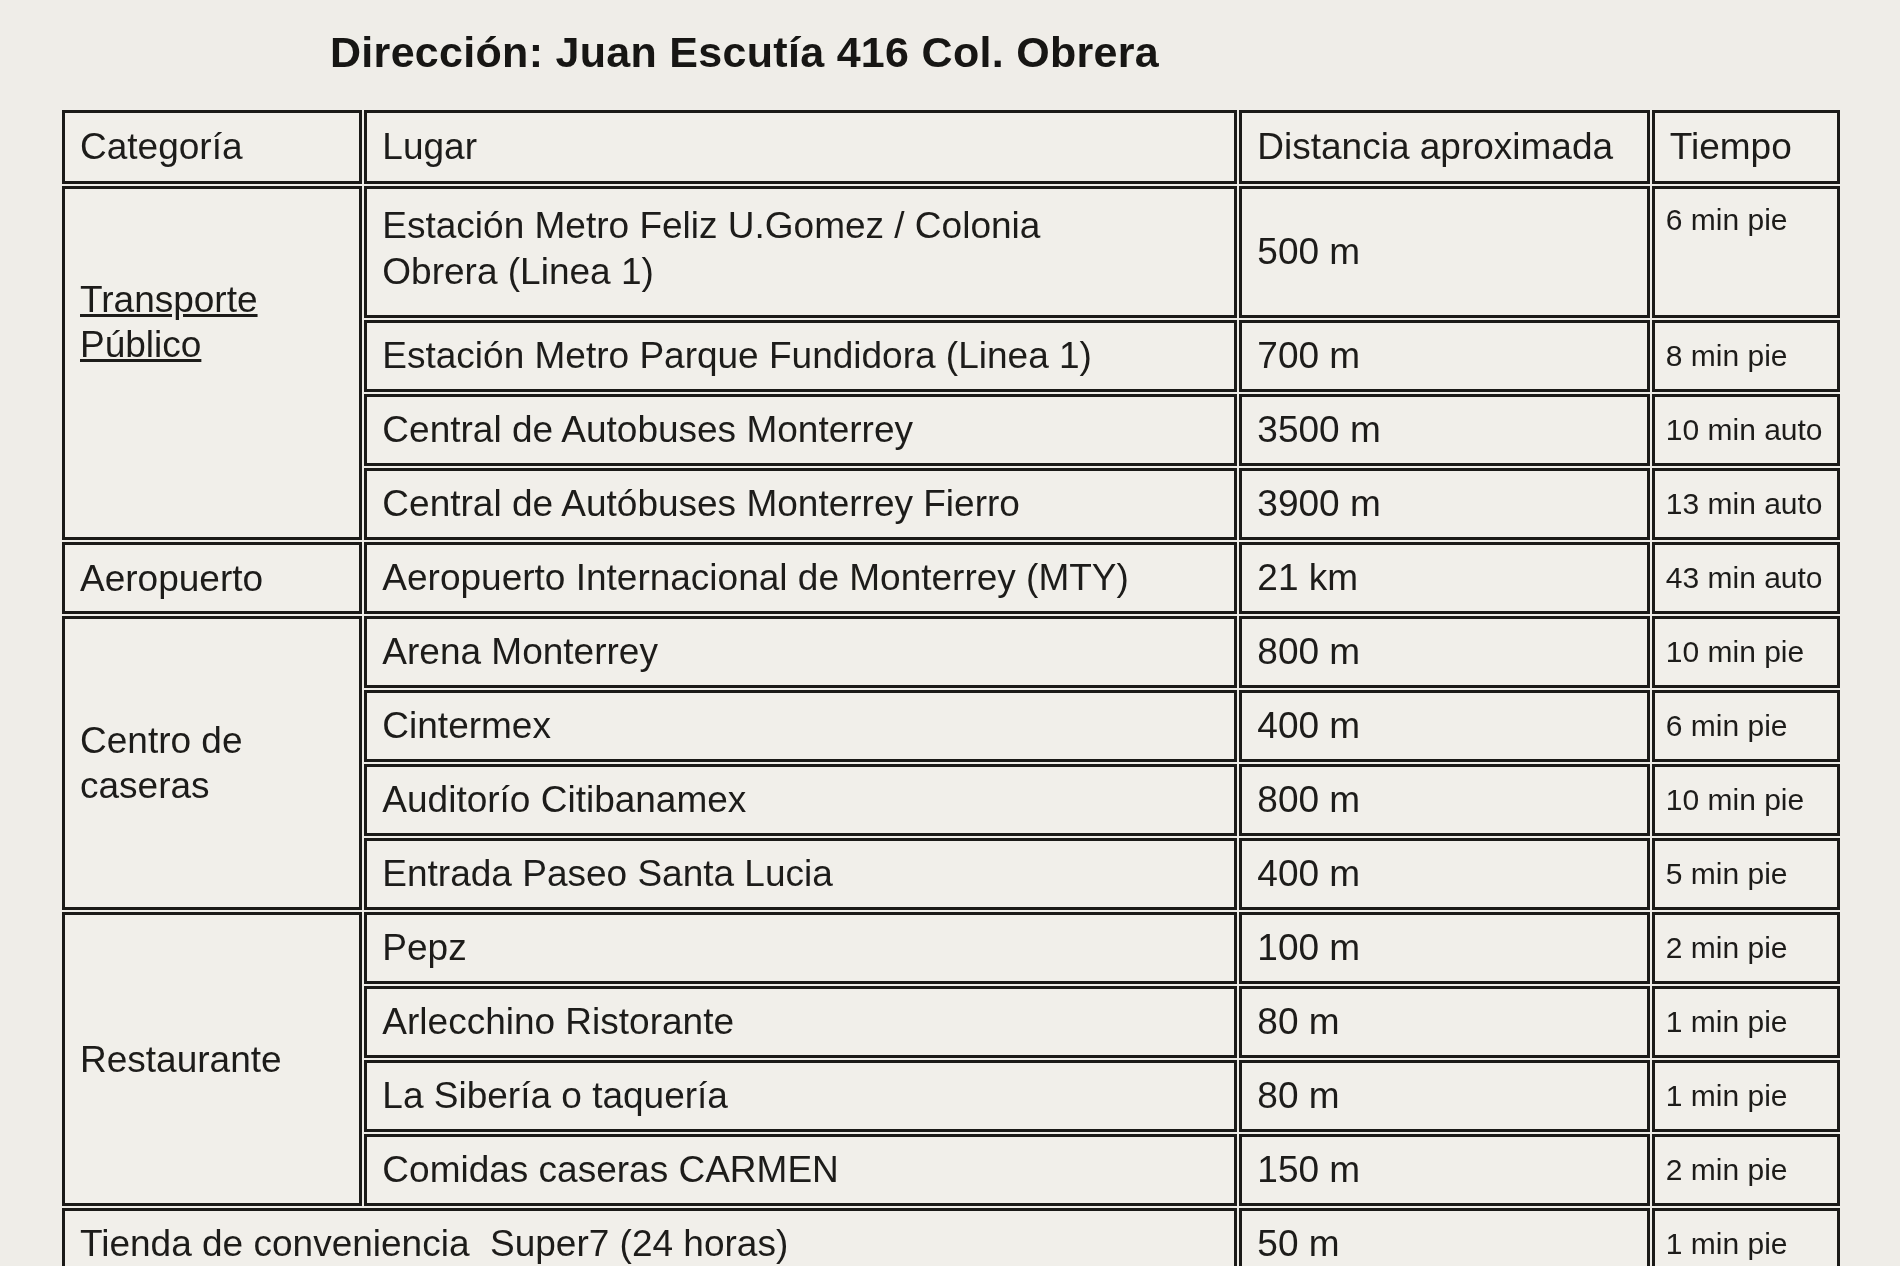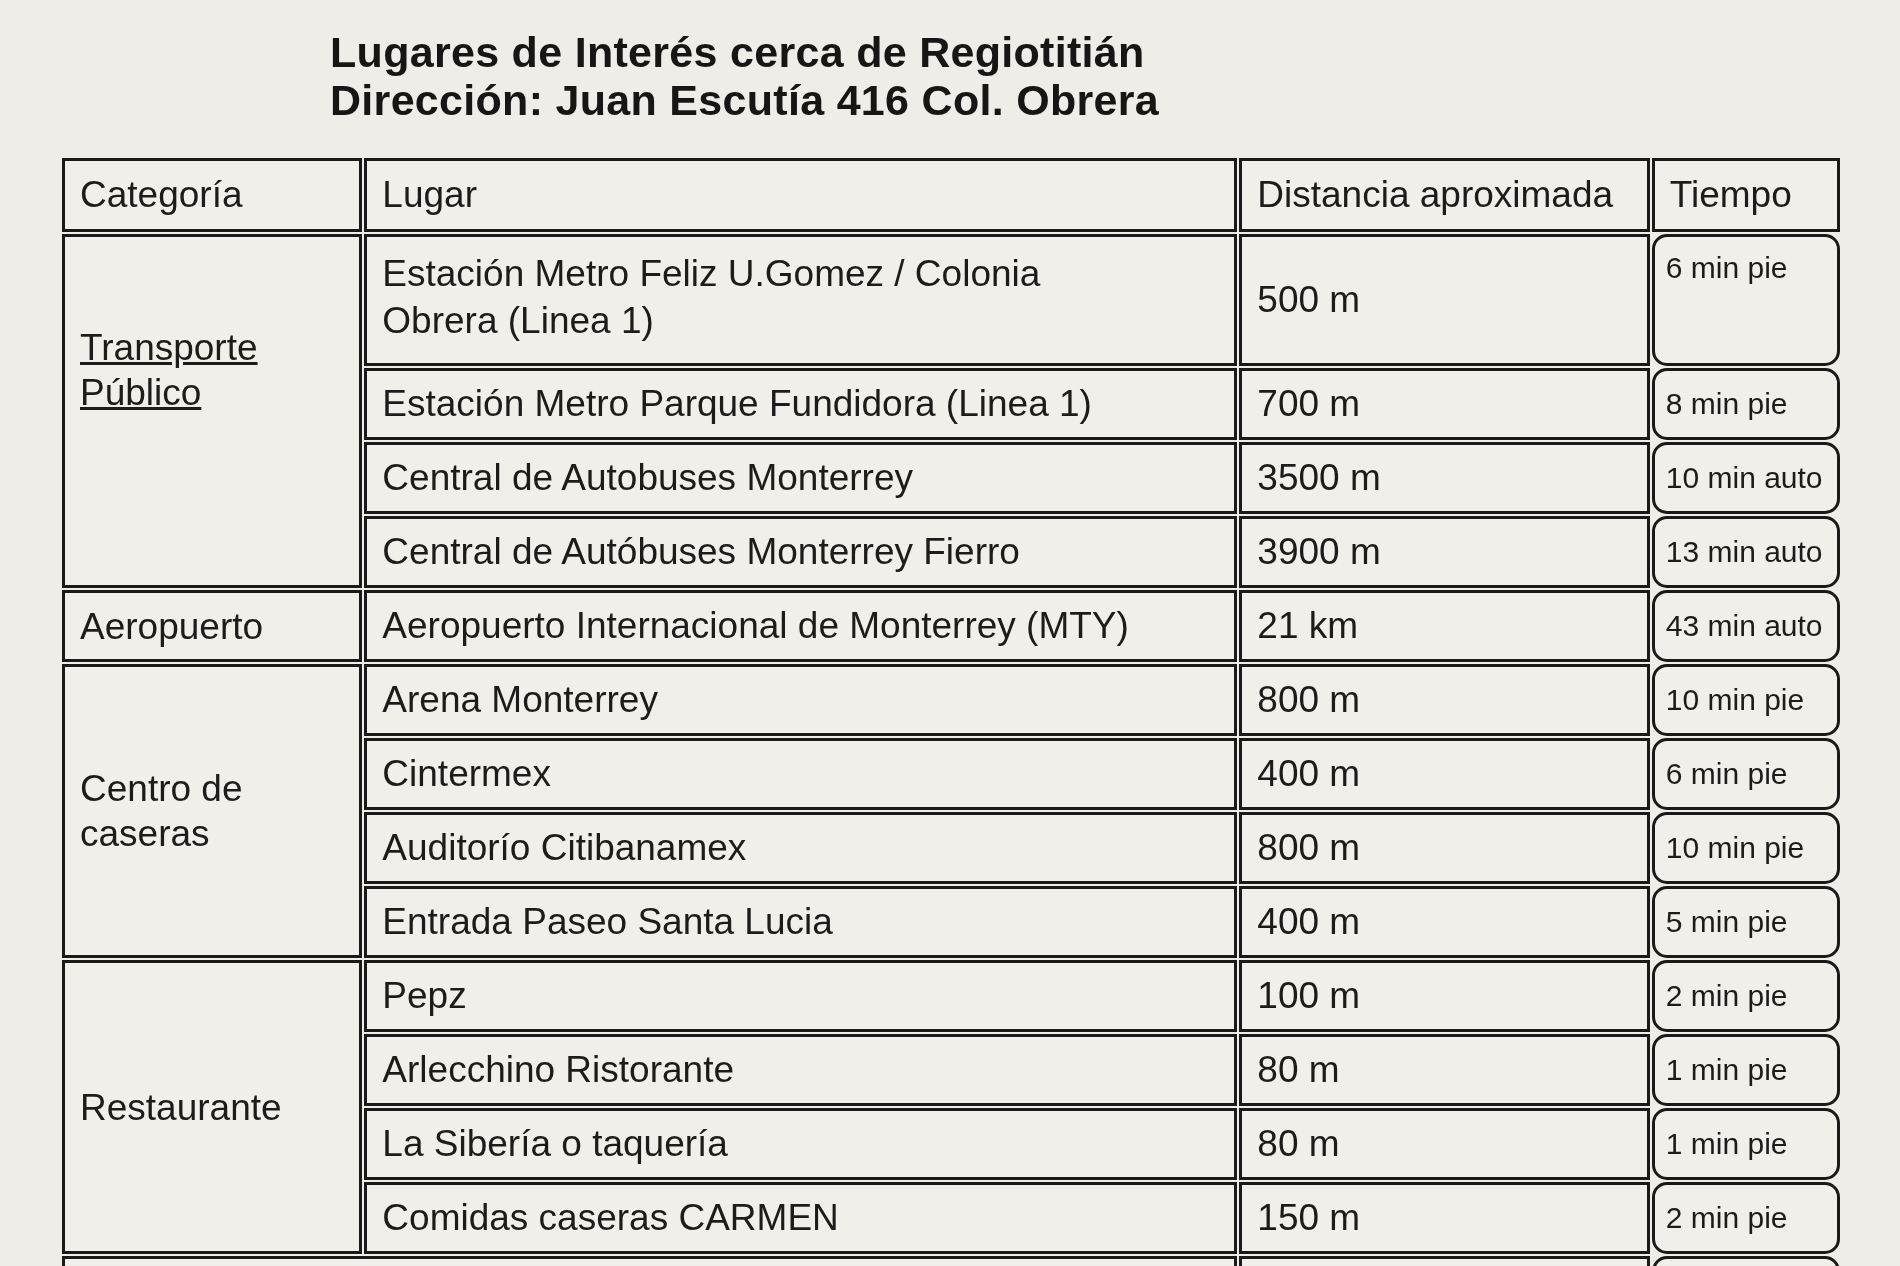--- a/index.html
+++ b/index.html
@@ -40,34 +40,33 @@
     font-size: 37px;
     font-weight: 400;
     text-align: left;
     vertical-align: middle;
     padding: 4px 12px 4px 15px;
     overflow: hidden;
     color: #1d1c1a;
   }
   th { height: 60px; font-weight: 400; }
   td { height: 58px; }
-  td.tiempo-cell { padding-left: 11px; padding-right: 4px; font-size: 30px; white-space: nowrap; border-radius: 15px; }
+  td.tiempo-cell { padding-left: 11px; padding-right: 4px; font-size: 30px; white-space: nowrap; }
   tr.row-tall td { height: 108px; }
   tr.row-tall td.lugar-cell { vertical-align: top; padding-top: 14px; }
   tr.row-tall td.lugar-cell span { display: block; max-width: 720px; line-height: 1.25; }
   tr.row-tall td.tiempo-cell { vertical-align: top; padding-top: 14px; }
   td.cat-top { vertical-align: top; padding-top: 88px; line-height: 1.22; text-decoration: underline; }
   td.cat-mid { line-height: 1.22; }
   td.footer-cell { white-space: pre-wrap; }
 </style>
 </head>
 <body>
 
 <div class="title-block">
-  <div class="title-line">Lugares de Interés cerca de Regiotitián</div>
   <div class="title-line">Dirección: Juan Escutía 416 Col. Obrera</div>
 </div>
 
 <table class="poi-table">
   <colgroup>
     <col class="c-categoria">
       <col class="c-lugar">
       <col class="c-distancia">
       <col class="c-tiempo">
   </colgroup>

